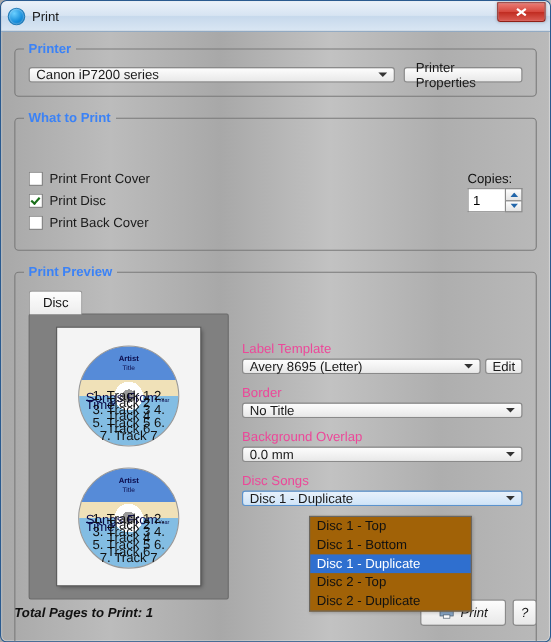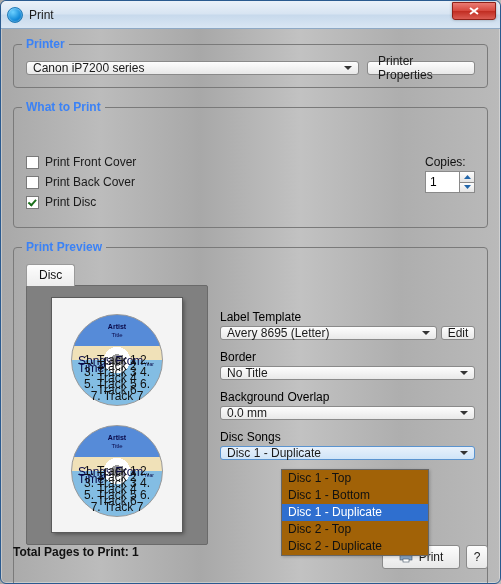--- a/index.html
+++ b/index.html
@@ -139,39 +139,39 @@
     font-size:5px; color:#0a0a4a; text-align:center;
   }
   .disc .dtitle { position:absolute; top:8px; left:0; right:0; font-size:7px; font-weight:bold;}
   .disc .dsub { position:absolute; top:17px; left:0; right:0; font-size:6px;}
   .disc .dleft { position:absolute; top:44px; left:6px; font-size:4px; line-height:5px; text-align:left;}
   .disc .dright { position:absolute; top:46px; right:8px; font-size:5px;}
   .disc .tracks { position:absolute; bottom:6px; left:0; right:0; font-size:5px; line-height:6px; color:#111;}
 
   .right-col { flex:1; padding-top:24px; position:relative; }
   .field { margin-bottom:10px; }
-  .field-label { color:#000000; margin-bottom:2px; }
+  .field-label { color:#ec4899; margin-bottom:2px; }
   .field-row { display:flex; gap:4px; }
   .field-row .select { flex:1; }
   .field-row .btn.small { width:34px; padding:0; }
 
   .select.highlight { background: linear-gradient(#e8f1fb,#cfe4f8); border-color:#5a93cf; }
 
   .dropdown-list {
     position:absolute; left:280px; top:468px;
     width:148px; background:#a16207; border:1px solid #666;
     z-index:10;
     box-shadow: 1px 1px 3px rgba(0,0,0,0.2);
   }
   .dropdown-list div { padding:1px 6px; color:#111; font-size:12px; line-height:15px; }
   .dropdown-list div.sel { background:#2f6fcf; color:#fff; }
 
   .footer {
     position:absolute; left:12px; right:12px; bottom:14px;
-    display:flex; gap:6px;
+    display:flex; align-items:center; gap:6px;font-style:italic;
   }
   .total { font-weight:bold; color:#111; flex:1; }
   .footer .btn { height:24px; }
   .print-btn { width:78px; display:flex; gap:6px; align-items:center; }
   .print-icon { width:14px; height:12px; }
   .help-btn { width:22px; }
 </style>
 </head>
 <body>
 
@@ -201,26 +201,26 @@
 
   <fieldset class="grp">
     <legend>What to Print</legend>
     <div class="wtp-body">
       <div class="checks">
         <div class="chk">
           <span class="chkbox"></span>
           <span>Print Front Cover</span>
         </div>
         <div class="chk">
+          <span class="chkbox checked"></span>
+          <span>Print Disc</span>
+        </div>
+        <div class="chk">
           <span class="chkbox"></span>
           <span>Print Back Cover</span>
-        </div>
-        <div class="chk">
-          <span class="chkbox checked"></span>
-          <span>Print Disc</span>
         </div>
       </div>
       <div class="copies-box">
         <div class="copies-label">Copies:</div>
         <div class="spin">
           <div class="numfield">1</div>
           <div class="arrows">
             <div>
                 <svg viewBox="0 0 7 4">
                   <path d="M0 4 L3.5 0 L7 4 Z"></path>

